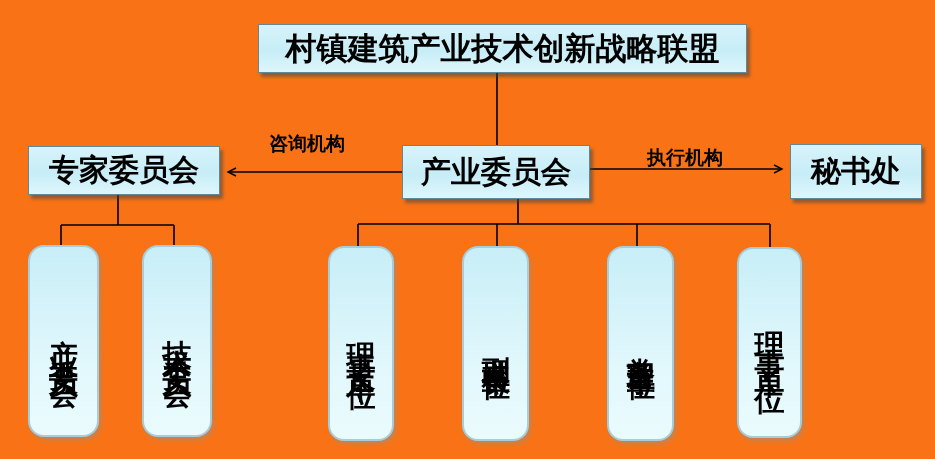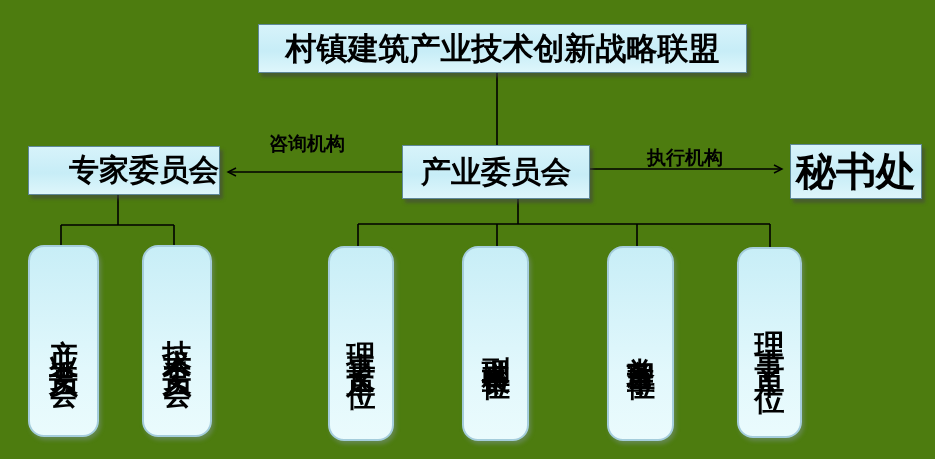--- a/index.html
+++ b/index.html
@@ -1,20 +1,20 @@
 <!DOCTYPE html>
 <html><head>
 <meta charset="utf-8">
 <style>
   html, body { margin: 0; padding: 0; background: #ffffff; }
   .canvas {
     position: relative;
     width: 935px;
     height: 459px;
-    background: #4d7c0f;
+    background: #f97316;
     overflow: hidden;
     font-family: "Liberation Sans", "DejaVu Sans", sans-serif;
     color: #000;
   }
   svg.connectors {
     position: absolute;
     left: 0; top: 0;
     width: 935px; height: 459px;
     pointer-events: none;
   }
@@ -39,23 +39,23 @@
     border-radius: 16px;
     box-shadow: 2px 3px 4px rgba(130,150,160,0.45);
     font-weight: bold;
   }
   .vtext {
     writing-mode: vertical-rl;
     text-orientation: upright;
     line-height: 1;
   }
   .root-node       { left: 258px; top: 24px;  width: 487px; height: 47px; font-size: 31px; }
-  .expert-node     { left: 28px;  top: 146px; width: 190px; height: 47px; font-size: 30px; justify-content: flex-end; }
+  .expert-node     { left: 28px;  top: 146px; width: 190px; height: 47px; font-size: 30px; }
   .council-node    { left: 402px; top: 145px; width: 186px; height: 52px; font-size: 30px; }
-  .secretariat-node{ left: 790px; top: 144px; width: 130px; height: 53px; font-size: 40px; align-items: center; }
+  .secretariat-node{ left: 790px; top: 144px; width: 130px; height: 53px; font-size: 30px; align-items: center; }
 
   .adv-child-1 { left: 28px;  top: 245px; width: 67px; height: 188px; font-size: 29px; }
   .adv-child-2 { left: 142px; top: 245px; width: 66px; height: 188px; font-size: 29px; }
   .cou-child-1 { left: 328px; top: 246px; width: 62px; height: 191px; font-size: 29px; }
   .cou-child-2 { left: 462px; top: 246px; width: 63px; height: 191px; font-size: 28px; }
   .cou-child-3 { left: 607px; top: 246px; width: 63px; height: 191px; font-size: 28px; }
   .cou-child-4 { left: 737px; top: 247px; width: 61px; height: 187px; font-size: 30px; }
 
   .ls4 { letter-spacing: 18px; }
   .ls5 { letter-spacing: 10px; }

